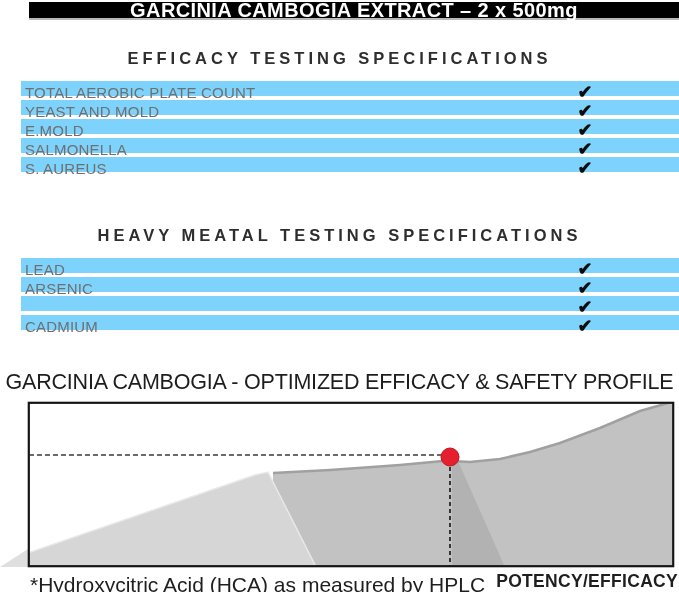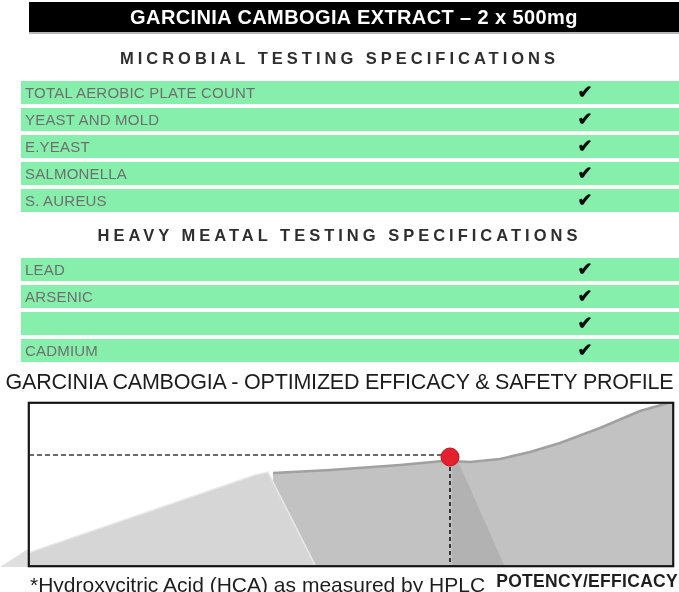--- a/index.html
+++ b/index.html
@@ -1,34 +1,34 @@
 <!DOCTYPE html>
 <html><head>
 <meta charset="utf-8">
 <style>
   html,body{margin:0;padding:0;background:#fff;}
   #page{position:relative;width:679px;height:592px;background:#fff;overflow:hidden;
         font-family:"Liberation Sans", sans-serif;}
 
   
-  .header-bar{position:absolute;left:29px;right:0;top:2px;height:30px;background:#000;
+  .header-bar{position:absolute;left:29px;right:0;top:2px;height:16px;background:#000;
               box-shadow:0 2px 0 rgba(0,0,0,.28);display:flex;align-items:center;justify-content:center;}
   .header-bar span{color:#fff;font-size:20px;font-weight:700;letter-spacing:.4px;}
 
   
   .sec-heading{position:absolute;left:0;width:679px;text-align:center;
                font-size:16.5px;font-weight:700;letter-spacing:4px;color:#2e2e2e;}
   #heading-microbial{top:49px;}
   #heading-heavy{top:226px;}
 
   
   .spec-table{position:absolute;left:21px;right:0;}
   #table-microbial{top:81px;}
   #table-heavy{top:258px;}
-  .row{position:relative;height:23px;margin-bottom:4px;background:#86efac;}
+  .row{position:relative;height:15px;margin-bottom:4px;background:#7dd3fc;}
   .row-label{position:absolute;left:4px;top:0;line-height:23px;font-size:15px;color:#6f6f6f;
              letter-spacing:.2px;white-space:nowrap;}
   .check{position:absolute;left:544px;top:0;width:40px;text-align:center;line-height:23px;
          font-size:18px;font-weight:700;color:#0d0d0d;}
 
   
   .chart-title{position:absolute;left:0;top:370px;width:679px;text-align:center;
                font-size:21.5px;font-weight:400;letter-spacing:-.2px;color:#1d1d1d;white-space:nowrap;}
 
   
@@ -42,33 +42,33 @@
 </style>
 </head>
 <body>
 
 <div id="page">
 
   <div class="header-bar">
     <span>GARCINIA CAMBOGIA EXTRACT – 2 x 500mg</span>
   </div>
 
-  <div class="sec-heading" id="heading-microbial">MICROBIAL TESTING SPECIFICATIONS</div>
+  <div class="sec-heading" id="heading-microbial">EFFICACY TESTING SPECIFICATIONS</div>
 
   <div class="spec-table" id="table-microbial">
     <div class="row">
       <span class="row-label">TOTAL AEROBIC PLATE COUNT</span>
       <span class="check">✔</span>
     </div>
     <div class="row">
       <span class="row-label">YEAST AND MOLD</span>
       <span class="check">✔</span>
     </div>
     <div class="row">
-      <span class="row-label">E.YEAST</span>
+      <span class="row-label">E.MOLD</span>
       <span class="check">✔</span>
     </div>
     <div class="row">
       <span class="row-label">SALMONELLA</span>
       <span class="check">✔</span>
     </div>
     <div class="row">
       <span class="row-label">S. AUREUS</span>
       <span class="check">✔</span>
     </div>

